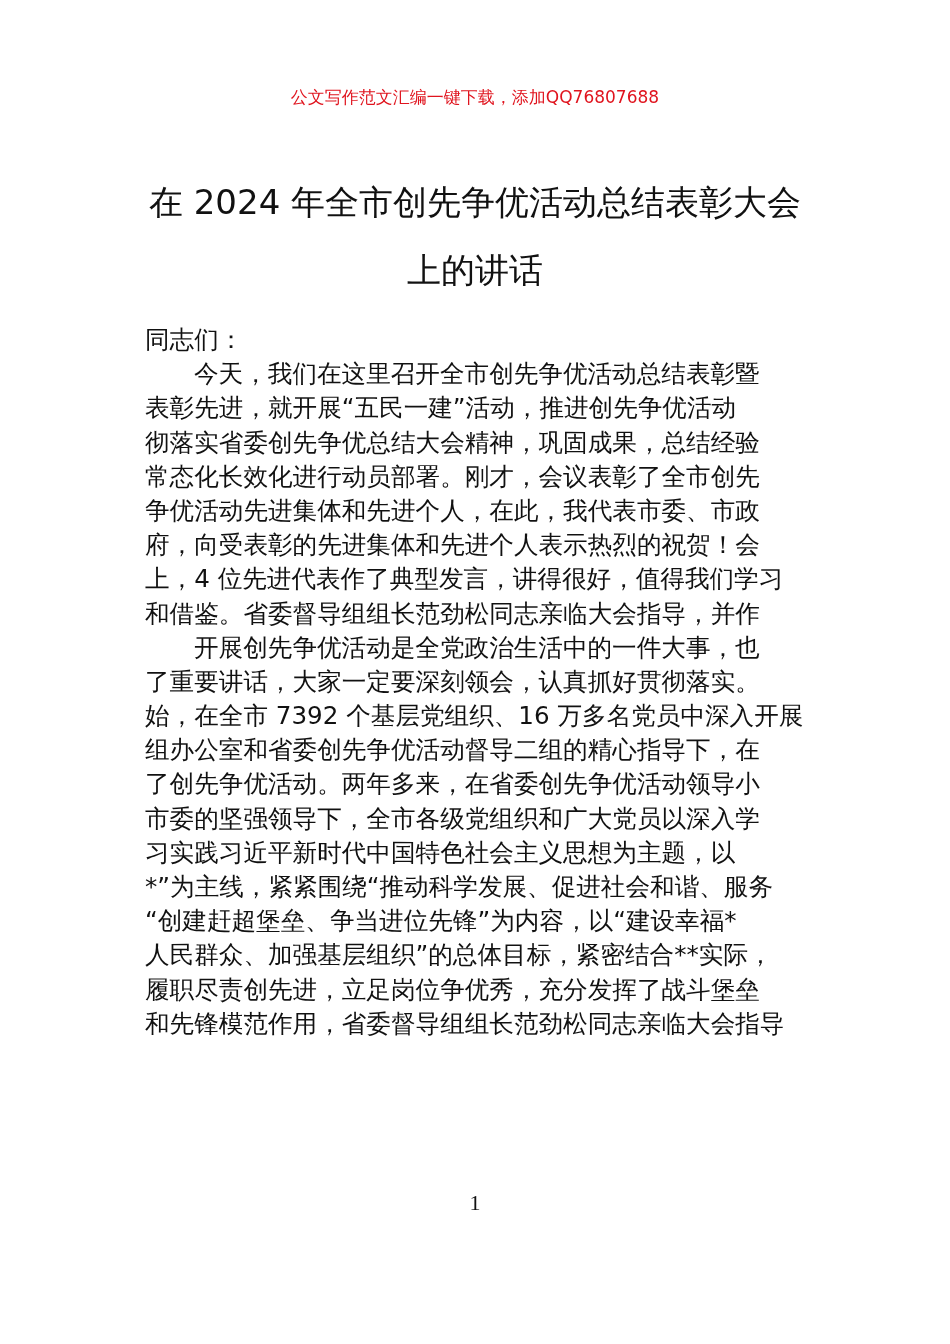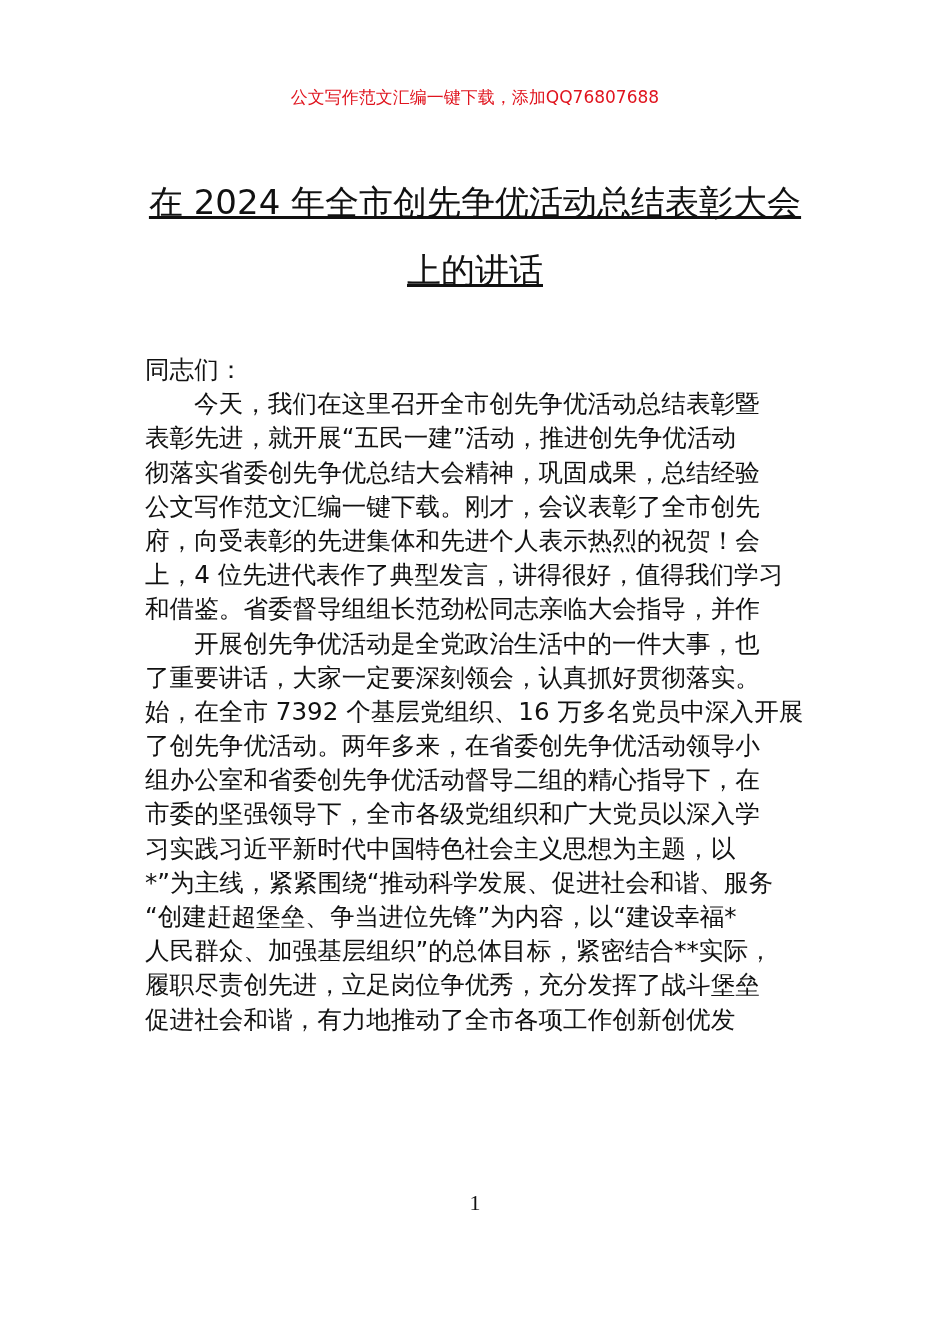--- a/index.html
+++ b/index.html
@@ -33,25 +33,24 @@
   }
   .title {
     position: absolute;
     top: 168px;
     left: 120px;
     width: 710px;
     text-align: center;
     font-size: 34px;
     line-height: 68px;
     color: #111111;
-    text-decoration: underline;
   }
   .body-text {
     position: absolute;
-    top: 353px;
+    top: 323px;
     left: 145px;
     width: 665px;
     font-size: 24.6px;
     line-height: 34.2px;
     text-align: justify;
     color: #111111;
   }
   .line {
     display: block;
     white-space: nowrap;
@@ -81,33 +80,34 @@
   <div class="title">
     <div>在 2024 年全市创先争优活动总结表彰大会</div>
     <div>上的讲话</div>
   </div>
 
   <div class="body-text">
     <span class="line">同志们：</span>
     <span class="line indent">今天，我们在这里召开全市创先争优活动总结表彰暨</span>
     <span class="line">表彰先进，就开展“五民一建”活动，推进创先争优活动</span>
     <span class="line">彻落实省委创先争优总结大会精神，巩固成果，总结经验</span>
-    <span class="line">公文写作范文汇编一键下载。刚才，会议表彰了全市创先</span>
+    <span class="line">常态化长效化进行动员部署。刚才，会议表彰了全市创先</span>
+    <span class="line">争优活动先进集体和先进个人，在此，我代表市委、市政</span>
     <span class="line">府，向受表彰的先进集体和先进个人表示热烈的祝贺！会</span>
     <span class="line">上，4 位先进代表作了典型发言，讲得很好，值得我们学习</span>
     <span class="line">和借鉴。省委督导组组长范劲松同志亲临大会指导，并作</span>
     <span class="line indent">开展创先争优活动是全党政治生活中的一件大事，也</span>
     <span class="line">了重要讲话，大家一定要深刻领会，认真抓好贯彻落实。</span>
     <span class="line">始，在全市 7392 个基层党组织、16 万多名党员中深入开展</span>
+    <span class="line">组办公室和省委创先争优活动督导二组的精心指导下，在</span>
     <span class="line">了创先争优活动。两年多来，在省委创先争优活动领导小</span>
-    <span class="line">组办公室和省委创先争优活动督导二组的精心指导下，在</span>
     <span class="line">市委的坚强领导下，全市各级党组织和广大党员以深入学</span>
     <span class="line">习实践习近平新时代中国特色社会主义思想为主题，以</span>
     <span class="line">*”为主线，紧紧围绕“推动科学发展、促进社会和谐、服务</span>
     <span class="line">“创建赶超堡垒、争当进位先锋”为内容，以“建设幸福*</span>
     <span class="line">人民群众、加强基层组织”的总体目标，紧密结合**实际，</span>
     <span class="line">履职尽责创先进，立足岗位争优秀，充分发挥了战斗堡垒</span>
-    <span class="line">促进社会和谐，有力地推动了全市各项工作创新创优发</span>
+    <span class="line">和先锋模范作用，省委督导组组长范劲松同志亲临大会指导</span>
   </div>
 
   <div class="page-number">1</div>
 
 </div>
 
 </body></html>

